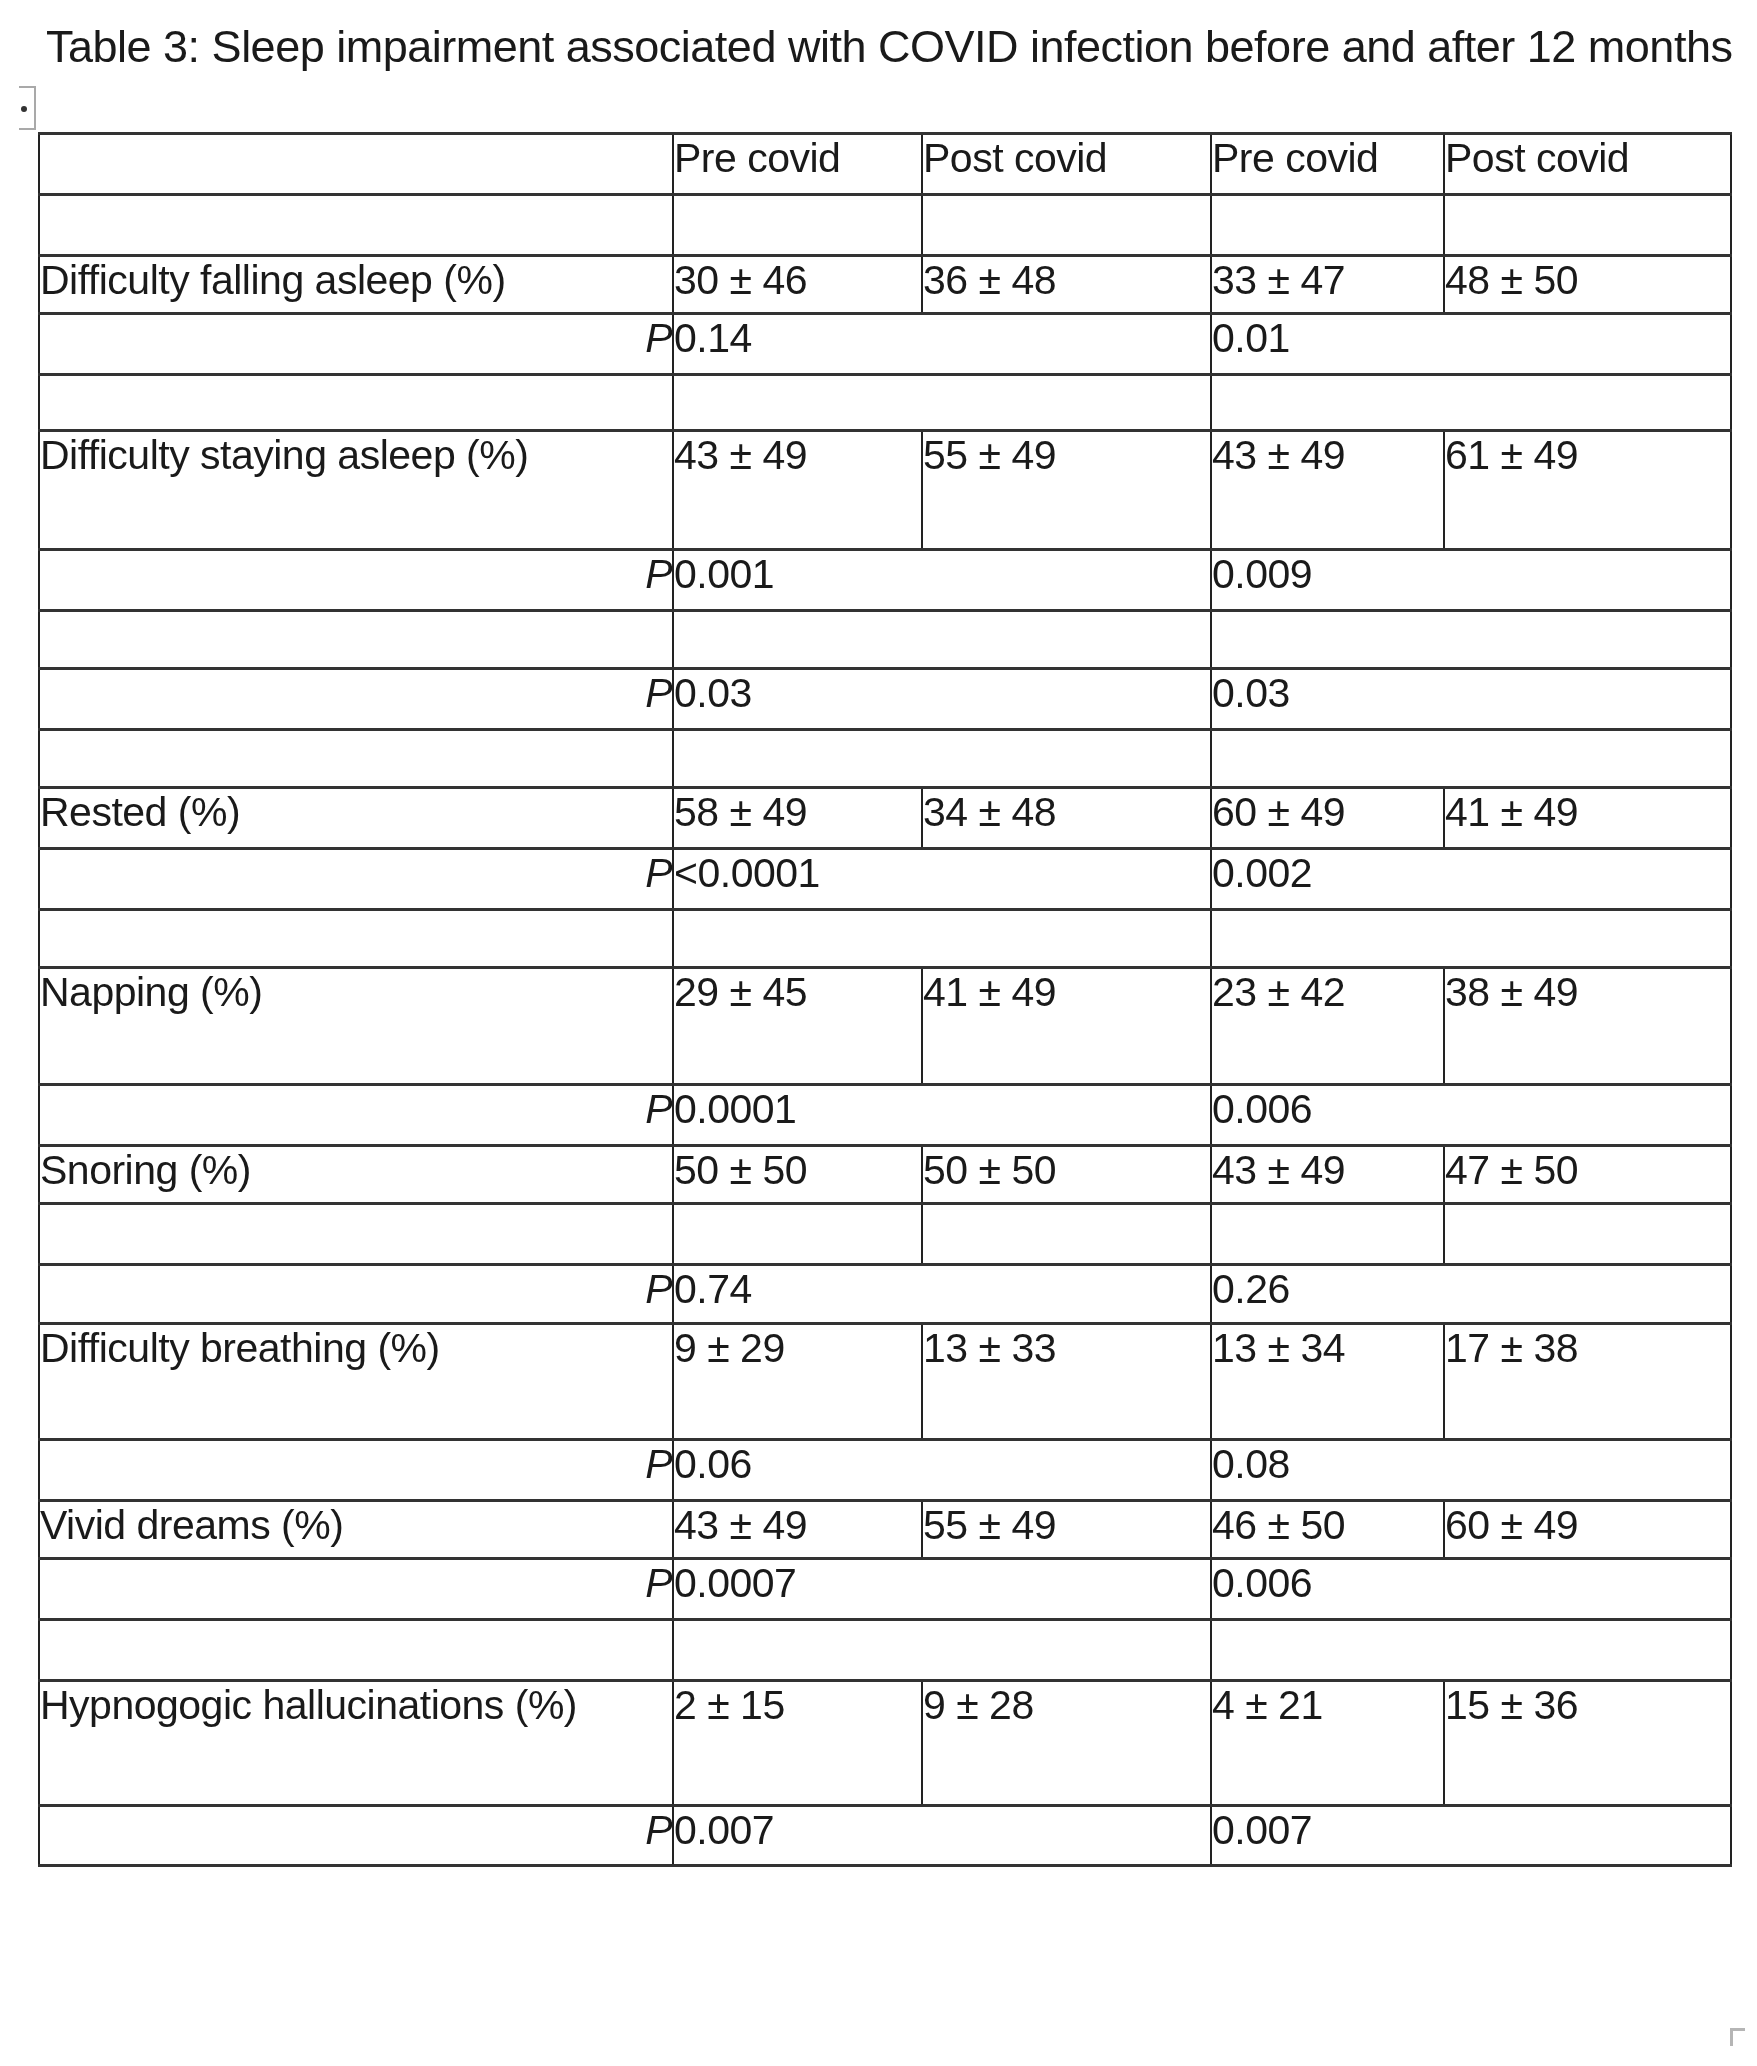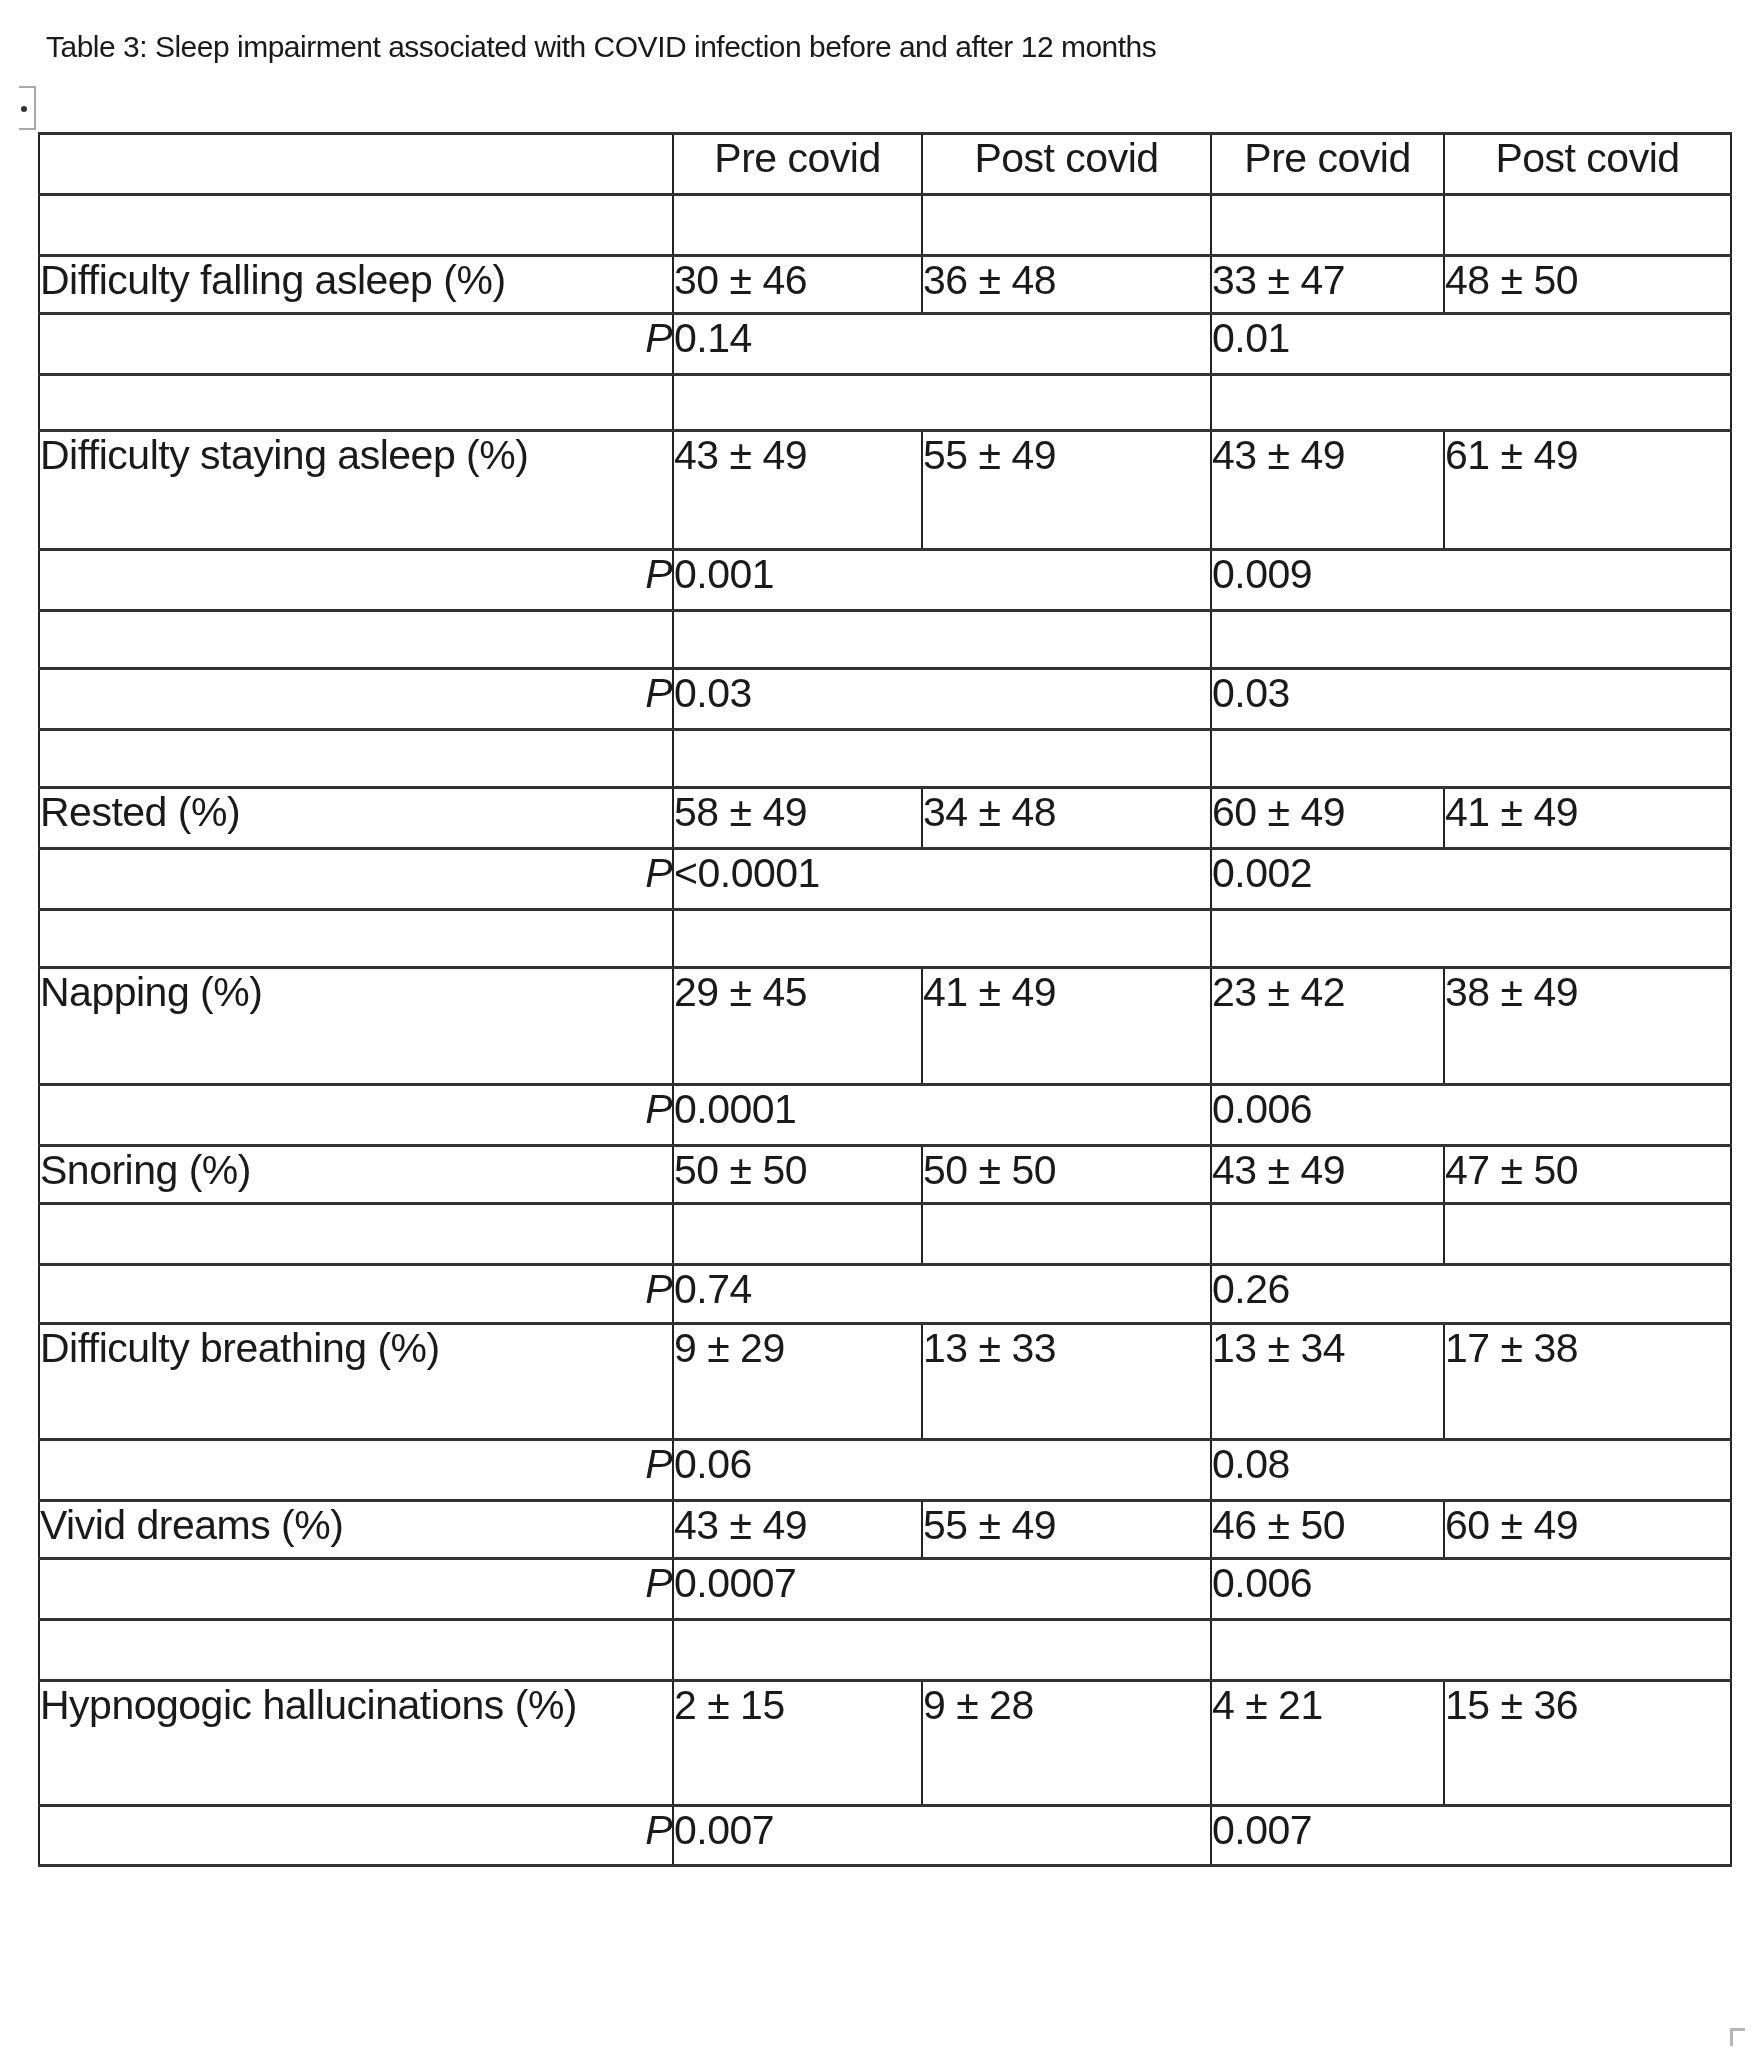--- a/index.html
+++ b/index.html
@@ -2,21 +2,21 @@
 <html style="font-size:7.9px"><head>
 <meta charset="utf-8">
 <style>
   html, body { margin: 0; padding: 0; background: #ffffff; }
   body {
     width: 1757px; height: 2066px; position: relative; overflow: hidden;
     font-family: "Liberation Sans", "DejaVu Sans", sans-serif; color: #1a1a1a;
   }
   .title {
     position: absolute; left: 46px; top: 16.7px; width: 1675px;
-    font-size: 30px; line-height: 59px; white-space: nowrap;
+    font-size: 45px; line-height: 59px; white-space: nowrap;
     letter-spacing: -0.5px;
   }
   .move-handle {
     position: absolute; left: 18.7px; top: 86px; width: 17.7px; height: 44px;
     border: 2.5px solid #a9a9a9; border-left: none; box-sizing: border-box;
   }
   .move-handle .dot {
     position: absolute; left: 2px; top: 17.7px; width: 5.9px; height: 5.9px;
     border-radius: 50%; background: #333;
   }
@@ -42,21 +42,21 @@
     padding: 0; font-size: 41px; vertical-align: top;
     box-sizing: border-box; overflow: hidden; white-space: nowrap;
     letter-spacing: -0.5px;
   }
   td.label { padding-left: 25.6px; padding-top: 3.9px; }
   td.val { padding-left: 24.6px; padding-top: 3.9px; }
   td.pcell { text-align: right; padding-right: 19.7px; font-style: italic; padding-top: 3.9px; }
   td.pval { padding-top: 3.9px; }
   .ital { font-style: italic; }
   td.hdr { text-align: center; padding-top: 3.9px; }
-  td.sub { text-align: center; padding-top: 3.9px; margin-left: 28px; }
+  td.sub { padding-top: 3.9px; margin-left: 28px; }
 </style>
 </head>
 <body>
 
 <div class="title">Table 3: Sleep impairment associated with COVID infection before and after 12 months</div>
 
 <div class="move-handle">
   <span class="dot"></span>
 </div>
 

